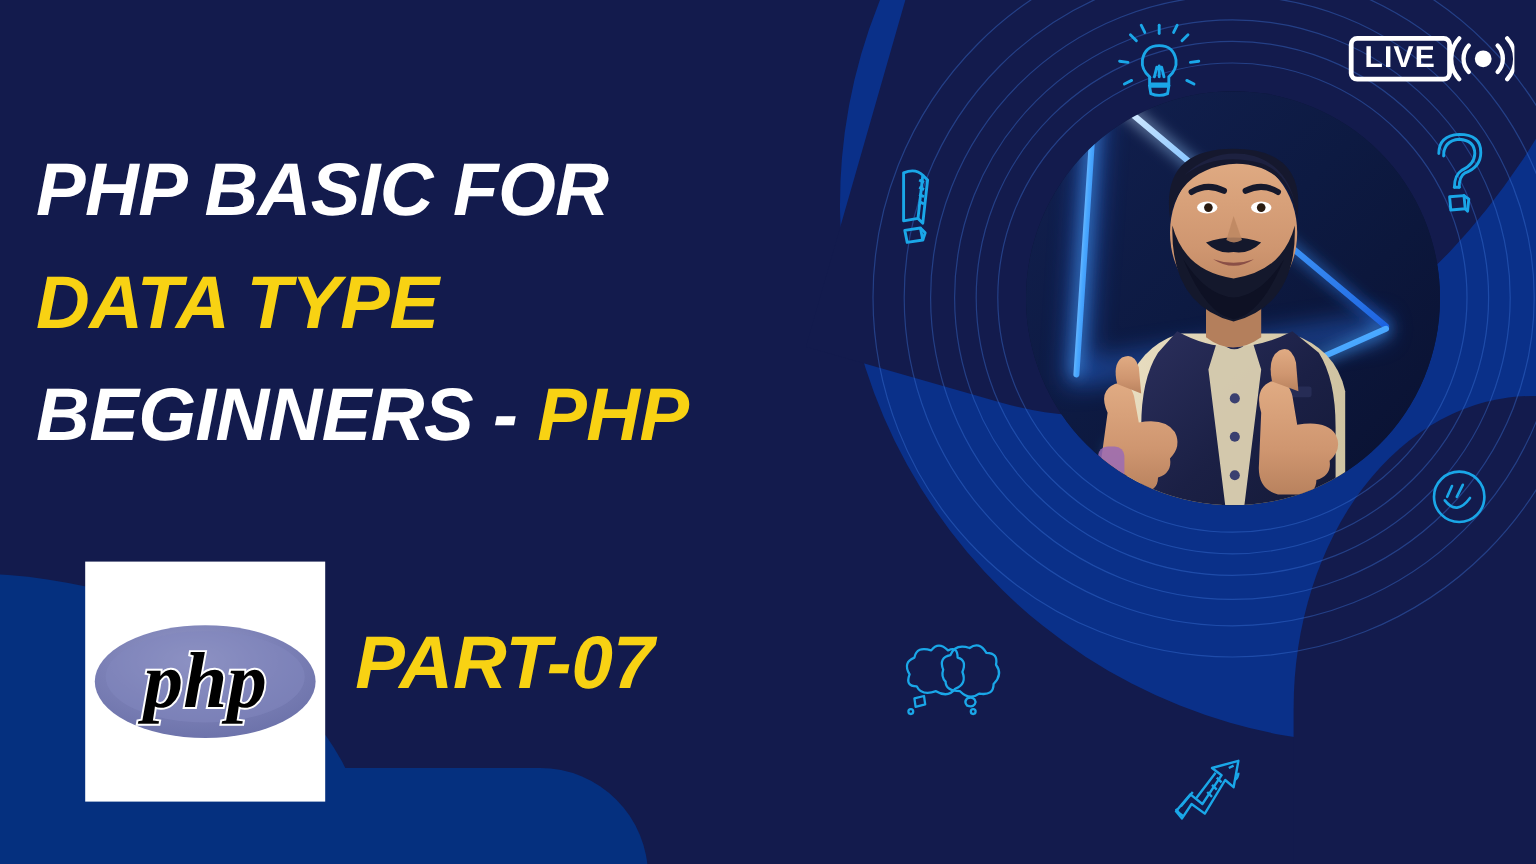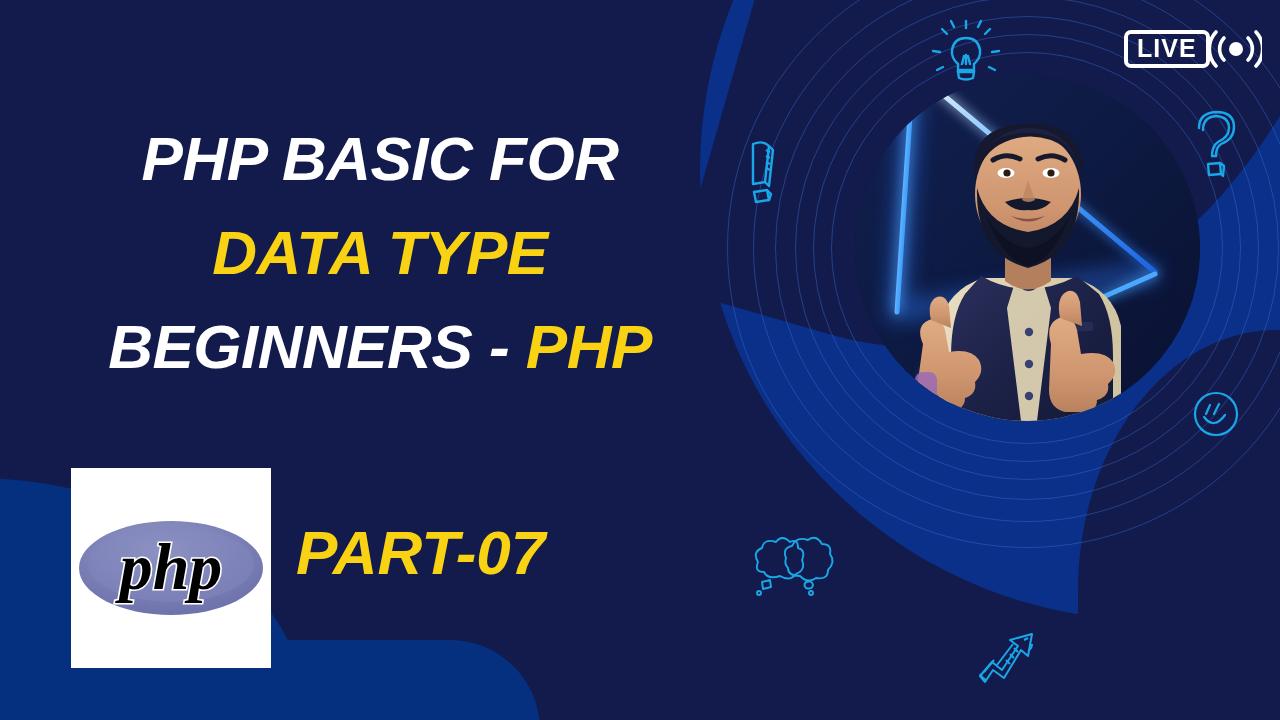--- a/index.html
+++ b/index.html
@@ -82,21 +82,21 @@
   }
 
   
   .headline{
     position:absolute;left:30px;top:112px;width:700px;
     font-weight:bold;font-style:italic;
     font-size:62px;line-height:1.52;
     letter-spacing:-0.5px;
     color:#ffffff;
   }
-  .hl-line{white-space:nowrap;text-align:center;}
+  .hl-line{white-space:nowrap;}
   .y{color:#f8d213;}
 
   
   .php-card{
     position:absolute;left:71px;top:468px;width:200px;height:200px;
     background:#ffffff;
     display:flex;align-items:center;justify-content:center;
   }
   .php-card svg{display:block;}
 

